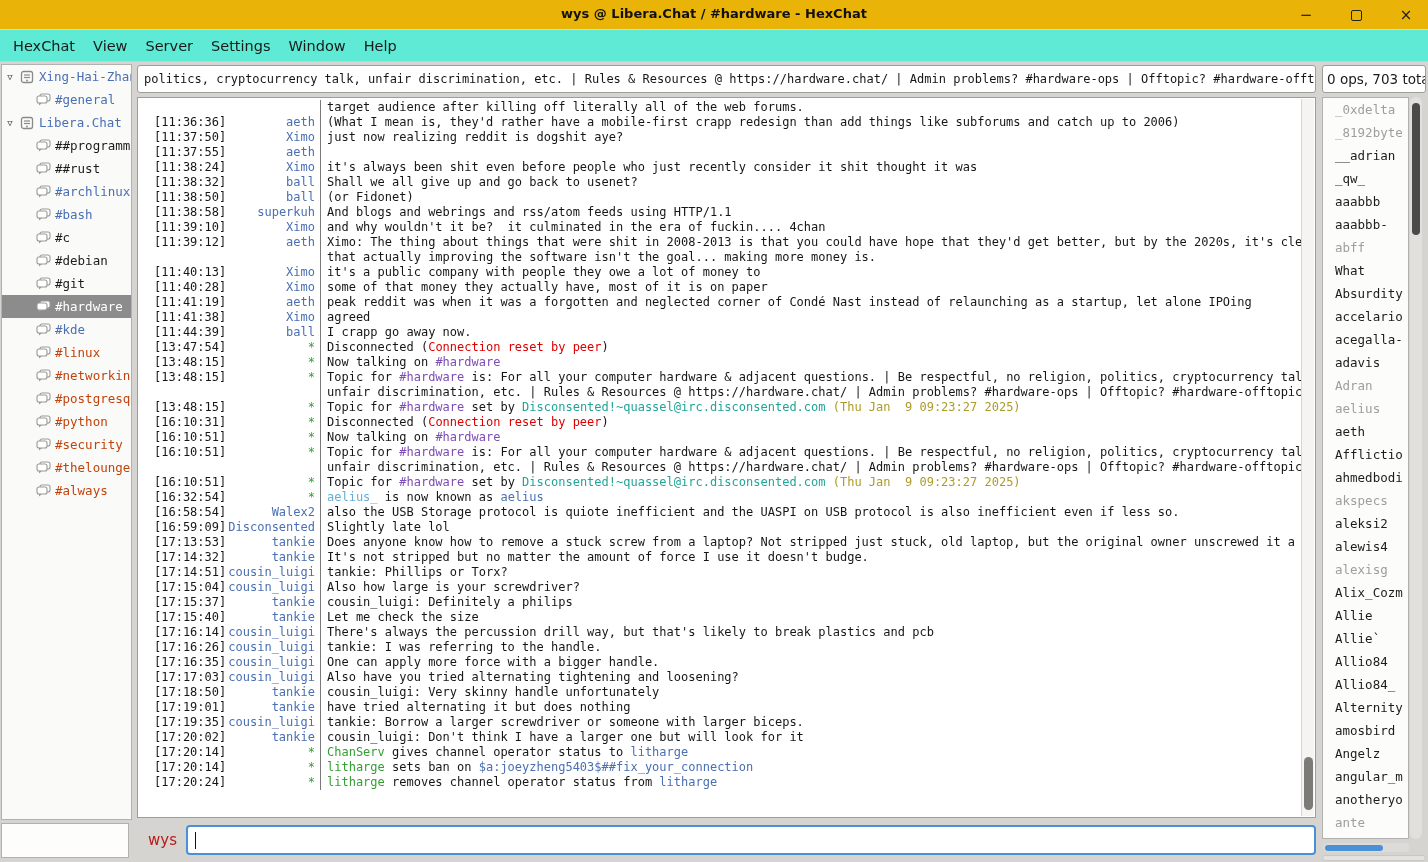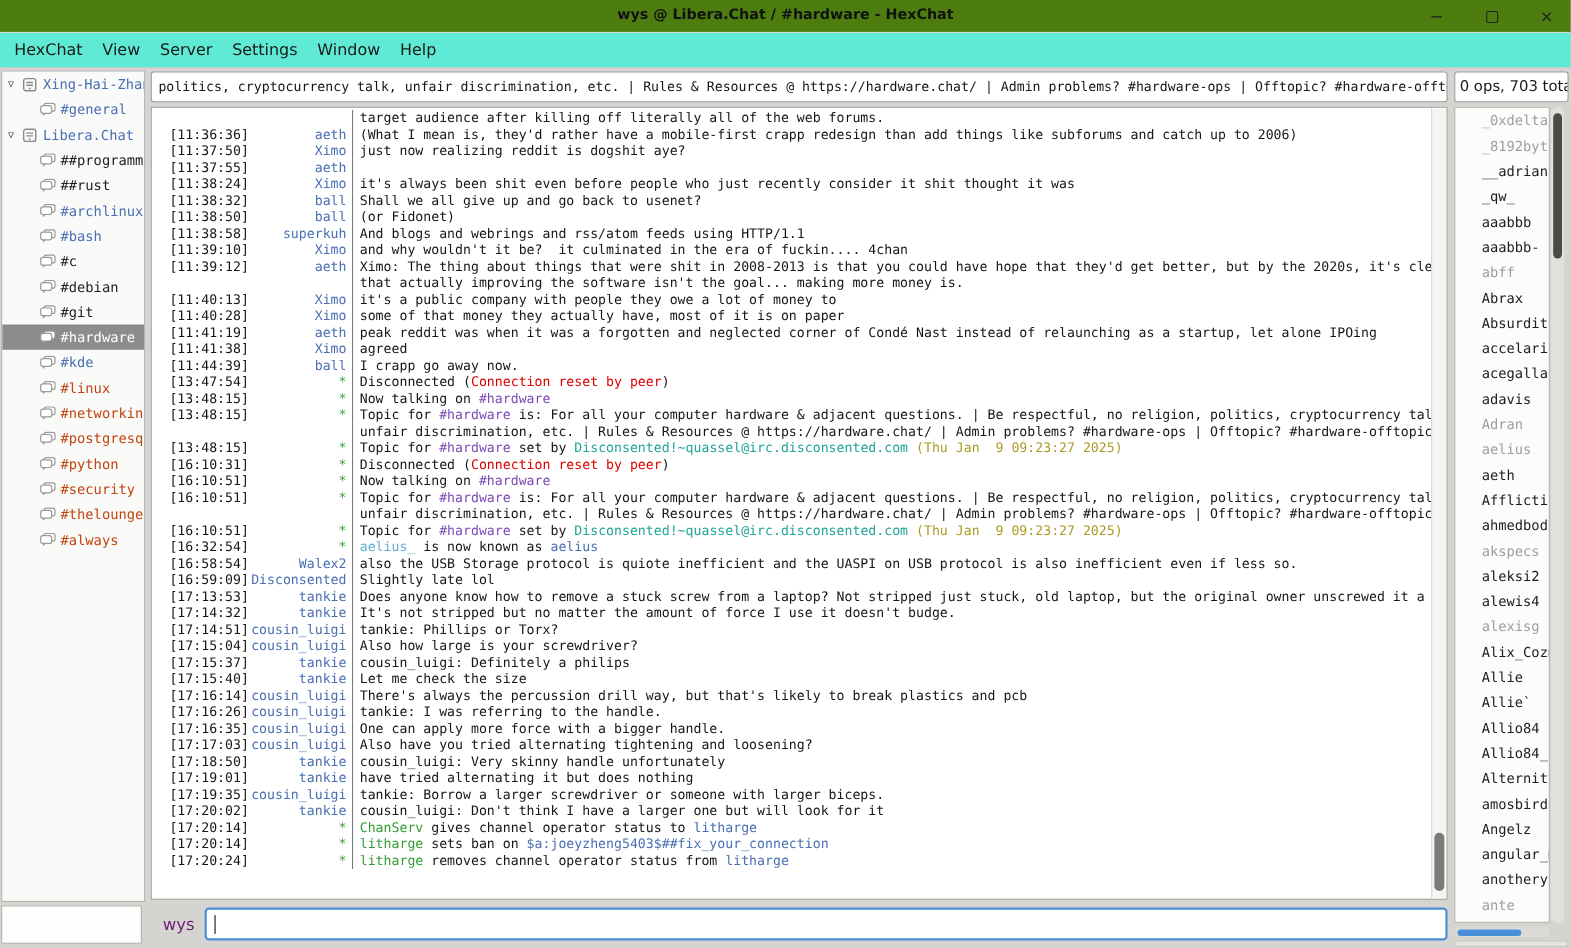--- a/index.html
+++ b/index.html
@@ -1,19 +1,19 @@
 <!DOCTYPE html>
 <html style="--text: #161616; --nick_blue: #4a6fb3; --event_green: #349e34; --error_red: #dd0000; --channel_purple: #7d4bb5; --hostmask_teal: #21a597; --date_olive: #ac9b27; --rename_cyan: #62aed8; --sidebar_red: #c0440e; --away_gray: #9e9e9e; --accent_blue: #4a90d9; --selected_bg: #8c8c8c;"><head>
 <meta charset="utf-8">
 <style>
   * { margin:0; padding:0; box-sizing:border-box; }
   html,body { width:1428px; height:862px; overflow:hidden; font-family:"DejaVu Sans", sans-serif; background:#d6d4d1; }
 
   
-  .titlebar { position:relative; height:30px; background:#4d7c0f; border-bottom:1px solid #d8d8d8; }
+  .titlebar { position:relative; height:30px; background:#eab308; border-bottom:1px solid #d8d8d8; }
   .win-title { position:absolute; left:0; right:0; top:6px; text-align:center; font-size:13px; font-weight:bold; color:#111; }
   .win-controls { position:absolute; right:14px; top:0; height:30px; display:flex; align-items:center; gap:34px; }
   .win-btn { width:16px; height:16px; display:flex; align-items:center; justify-content:center; font-size:15px; color:#222; cursor:default; }
   .maxi-glyph { width:11px; height:11px; border:1.4px solid #222; border-radius:2px; }
 
   
   .menubar { height:32px; background:#5eead4; border-bottom:1px solid #cfcdca; display:flex; align-items:center; padding-left:4px; }
   .menu-item { padding:4px 9px; font-size:14.5px; color:#1a1a1a; }
 
   
@@ -56,31 +56,31 @@
   .seg-t { color:var(--hostmask_teal); }
   .seg-o { color:var(--date_olive); }
   .seg-c { color:var(--rename_cyan); }
   .nick.seg-none { color:transparent; }
 
   .chat-vscroll { position:absolute; right:1px; top:1px; width:13px; height:717px; background:#f5f4f2; border-left:1px solid #d8d6d3; }
   .chat-vscroll .thumb { position:absolute; left:2px; width:9px; border-radius:5px; background:#7d7b78; }
 
   
   .userlist { position:absolute; left:1322px; top:35px; width:87px; height:742px; background:#fcfcfb; border:1px solid #b3b1ae; overflow:hidden; }
-  .user-row { height:23px; display:flex; align-items:center; padding-left:24px; font-family:"DejaVu Sans Mono", monospace; font-size:12.5px; color:#1c1c1c; white-space:pre; overflow:hidden; }
+  .user-row { height:23px; display:flex; align-items:center; padding-left:12px; font-family:"DejaVu Sans Mono", monospace; font-size:12.5px; color:#1c1c1c; white-space:pre; overflow:hidden; }
   .user-row.away { color:var(--away_gray); }
   .ul-vscroll { position:absolute; left:1410px; top:35px; width:12px; height:742px; background:#e2e0dd; border-radius:6px; }
   .ul-vscroll .thumb { position:absolute; left:2px; top:6px; width:8px; height:132px; border-radius:4px; background:#4c4a48; }
   .ul-hscroll { position:absolute; left:1323px; top:781px; width:86px; height:9px; background:#dddbd8; border-radius:4px; }
   .ul-hscroll .thumb { position:absolute; left:2px; top:1.5px; width:58px; height:6px; border-radius:3px; background:var(--accent_blue); }
   .bottom-trough { position:absolute; left:1322px; top:793px; width:104px; height:6px; background:#e4e2df; border:1px solid #c9c7c4; border-radius:3px; }
 
   
   .input-row { position:absolute; left:141px; top:760px; width:1175px; height:36px; display:flex; align-items:center; }
-  .nick-label { font-size:15px; color:#701a75; margin:0 9px 0 7px; }
+  .nick-label { font-size:15px; color:#b91c1c; margin:0 9px 0 7px; }
   .msg-input { position:relative; flex:1; height:30px; background:#fff; border:2px solid var(--accent_blue); border-radius:4px; }
   .caret { position:absolute; left:7px; top:5px; width:1px; height:17px; background:#111; }
 
   svg { display:block; }
 </style>
 </head>
 <body>
 
 <div class="titlebar">
   <div class="win-title">wys @ Libera.Chat / #hardware - HexChat</div>
@@ -682,21 +682,21 @@
   </div>
 
   <div class="userlist" id="userlist">
       <div class="user-row away">_0xdelta</div>
       <div class="user-row away">_8192byte</div>
       <div class="user-row">__adrian</div>
       <div class="user-row">_qw_</div>
       <div class="user-row">aaabbb</div>
       <div class="user-row">aaabbb-</div>
       <div class="user-row away">abff</div>
-      <div class="user-row">Abrax</div>
+      <div class="user-row">What</div>
       <div class="user-row">Absurdity</div>
       <div class="user-row">accelario</div>
       <div class="user-row">acegalla-</div>
       <div class="user-row">adavis</div>
       <div class="user-row away">Adran</div>
       <div class="user-row away">aelius</div>
       <div class="user-row">aeth</div>
       <div class="user-row">Afflictio</div>
       <div class="user-row">ahmedbodi</div>
       <div class="user-row away">akspecs</div>

